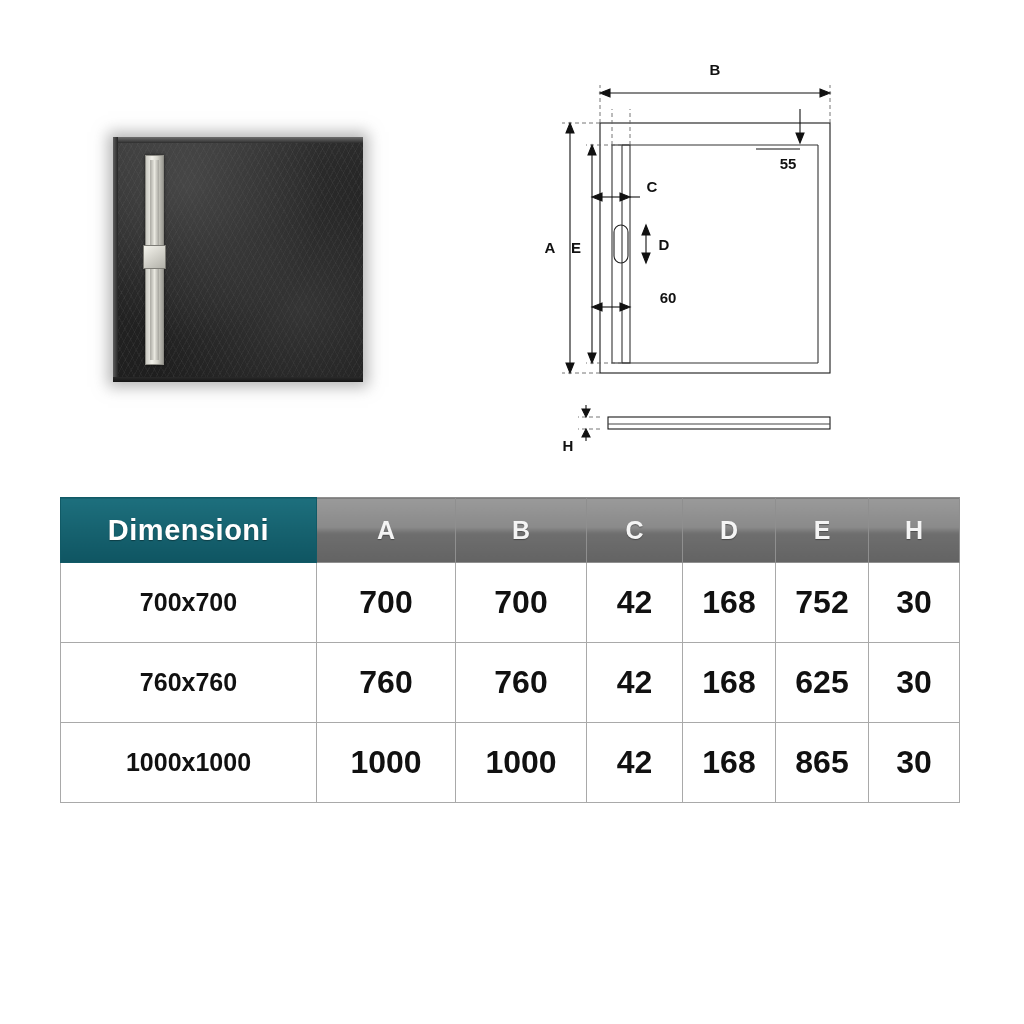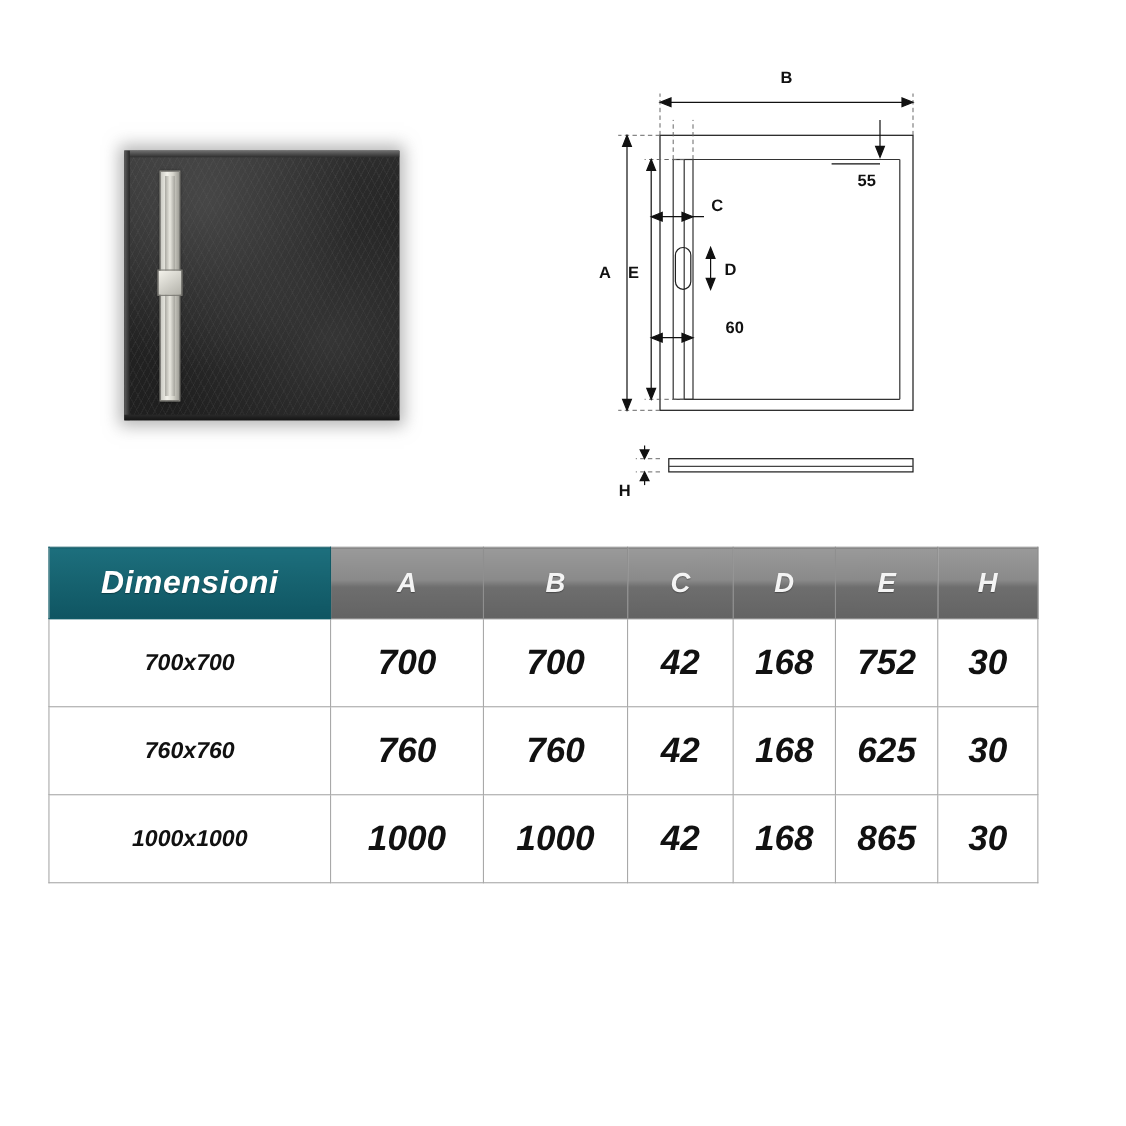--- a/index.html
+++ b/index.html
@@ -83,26 +83,25 @@
     left: 500px;
     top: 45px;
     width: 400px;
     height: 430px;
   }
   #tech-drawing svg { display: block; }
 
   
   #dim-table {
     position: absolute;
-    left: 44px;
+    left: 60px;
     top: 497px;
     width: 723px;
     border-collapse: collapse;
     table-layout: fixed;
-    font-style: italic;
   }
   #dim-table th, #dim-table td {
     border: 1px solid #a9a9a9;
     text-align: center;
     font-weight: bold;
     color: #111;
   }
   #dim-table thead th {
     height: 62px;
     background: linear-gradient(to bottom, #9a9a9a 0%, #8a8a8a 45%, #6e6e6e 55%, #636363 100%);
@@ -117,21 +116,21 @@
     font-size: 29px;
     letter-spacing: 0.5px;
     border-color: #115a66;
   }
   #dim-table tbody td {
     height: 77px;
     font-size: 32px;
     background: #ffffff;
   }
   #dim-table tbody td.size-cell {
-    font-size: 21px;
+    font-size: 25px;
   }
   .col-size  { width: 256px; }
   .col-a     { width: 139px; }
   .col-b     { width: 131px; }
   .col-c     { width: 96px; }
   .col-d     { width: 93px; }
   .col-e     { width: 93px; }
   .col-h     { width: 91px; }
 </style>
 </head>

